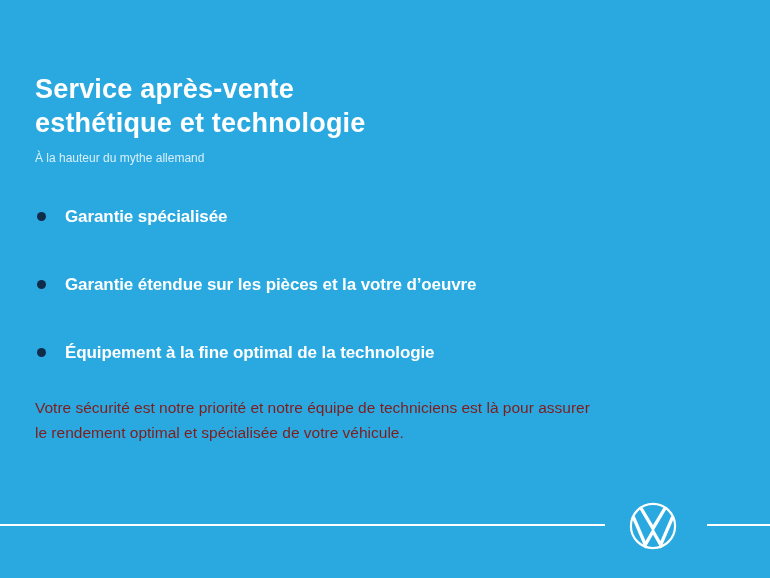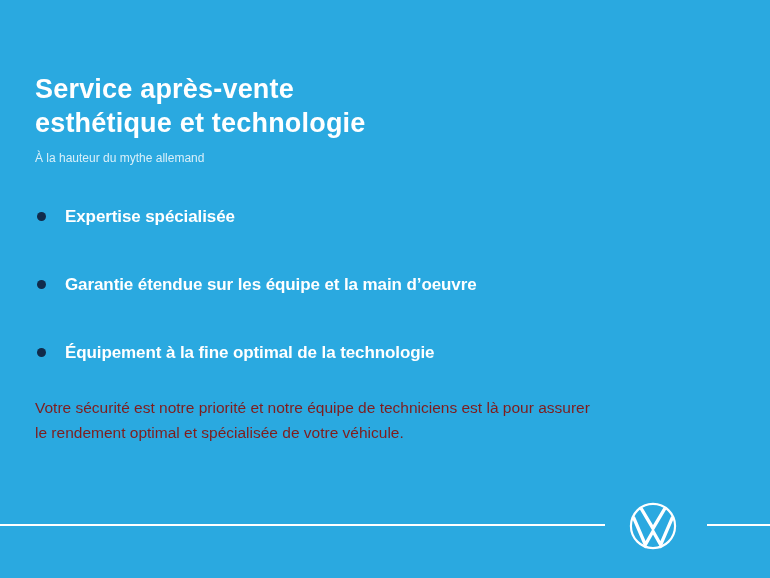--- a/index.html
+++ b/index.html
@@ -107,25 +107,25 @@
   <h1 class="title">
     <span>Service après-vente</span>
     <span>esthétique et technologie</span>
   </h1>
 
   <p class="subtitle">À la hauteur du mythe allemand</p>
 
   <ul class="bullets">
     <li>
       <span class="dot"></span>
-      <span>Expertise spécialisée</span>
+      <span>Garantie spécialisée</span>
     </li>
     <li>
       <span class="dot"></span>
-      <span>Garantie étendue sur les équipe et la main d’oeuvre</span>
+      <span>Garantie étendue sur les pièces et la votre d’oeuvre</span>
     </li>
     <li>
       <span class="dot"></span>
       <span>Équipement à la fine optimal de la technologie</span>
     </li>
   </ul>
 
   <p class="body-text">
     <span>Votre sécurité est notre priorité et notre équipe de techniciens est là pour assurer</span>
     <span>le rendement optimal et spécialisée de votre véhicule.</span>

